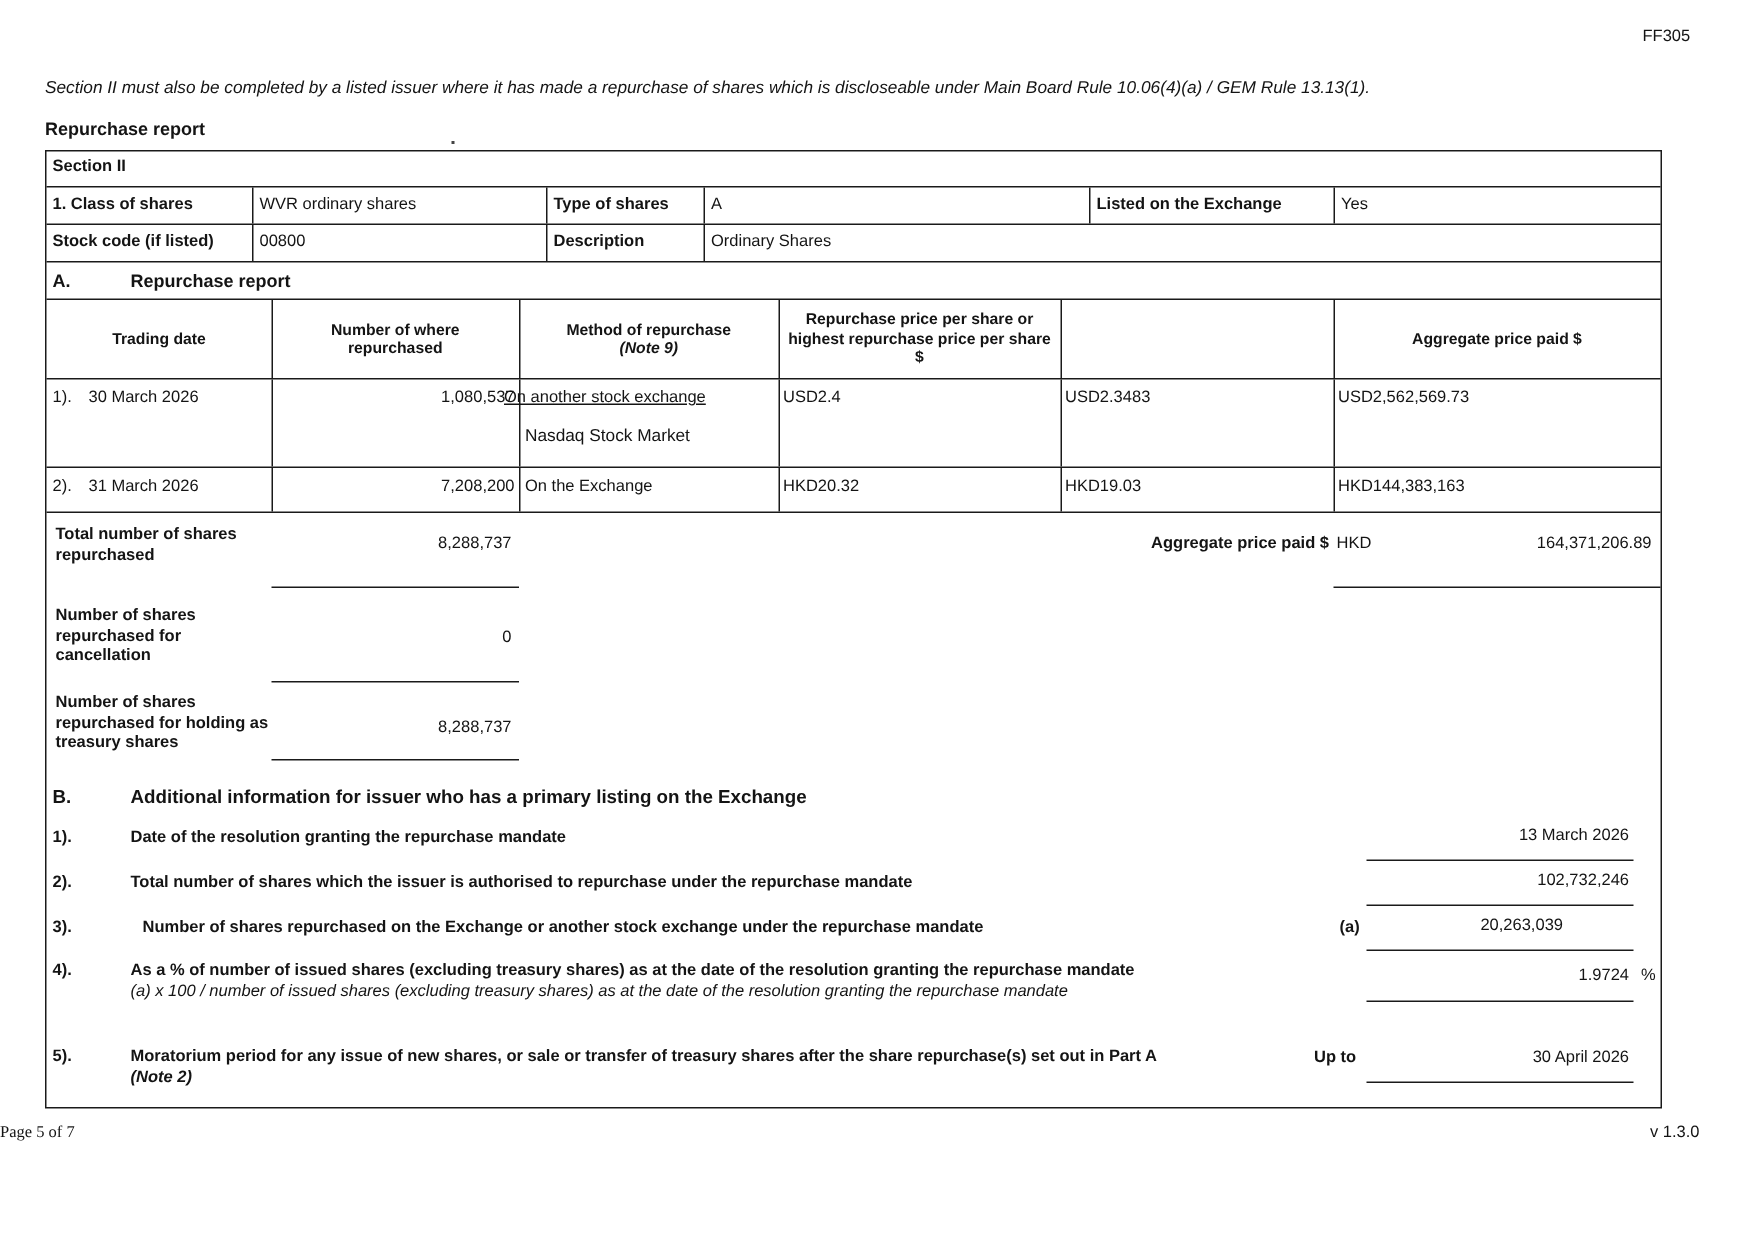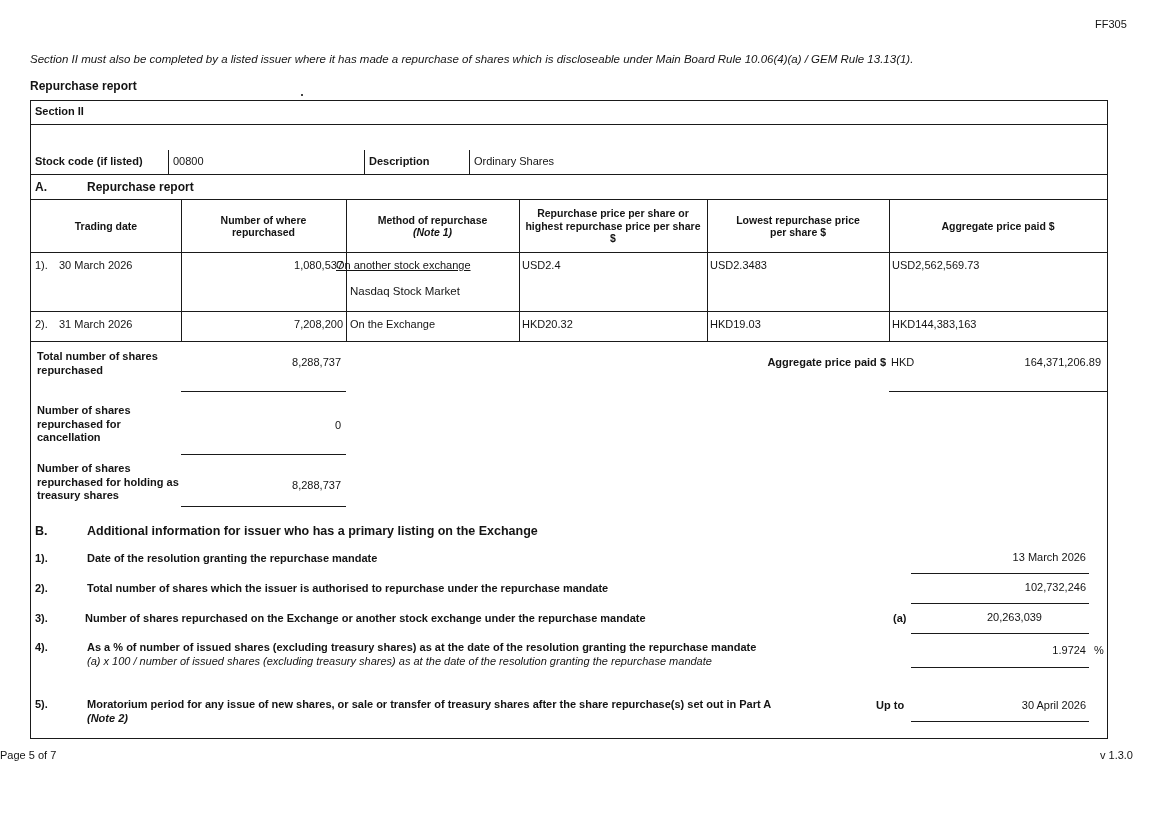--- a/index.html
+++ b/index.html
@@ -29,20 +29,33 @@
   <div class="abs i" style="left:30px;top:53px;width:1090px;font-size:11.5px;">Section II must also be completed by a listed issuer where it has made a repurchase of shares which is discloseable under Main Board Rule 10.06(4)(a) / GEM Rule 13.13(1).</div>
   <div class="abs b" style="left:30px;top:79px;font-size:12px;">Repurchase report</div>
   <div class="abs" style="left:301px;top:94px;width:2px;height:2px;background:#444;"></div>
 
   <div id="maintable">
 
     <div class="row" style="top:0;height:24px;">
       <div class="abs b" style="left:4px;top:4px;">Section II</div>
     </div>
 
+    <div class="row" style="top:24px;height:25px;">
+      <div class="vline" style="left:137px;"></div>
+      <div class="vline" style="left:333px;"></div>
+      <div class="vline" style="left:438px;"></div>
+      <div class="vline" style="left:695px;"></div>
+      <div class="vline" style="left:858px;"></div>
+      <div class="abs b" style="left:4px;top:5px;">1. Class of shares</div>
+      <div class="abs" style="left:142px;top:5px;">WVR ordinary shares</div>
+      <div class="abs b" style="left:338px;top:5px;">Type of shares</div>
+      <div class="abs" style="left:443px;top:5px;">A</div>
+      <div class="abs b" style="left:700px;top:5px;">Listed on the Exchange</div>
+      <div class="abs" style="left:863px;top:5px;">Yes</div>
+    </div>
 
     <div class="row" style="top:49px;height:25px;">
       <div class="vline" style="left:137px;"></div>
       <div class="vline" style="left:333px;"></div>
       <div class="vline" style="left:438px;"></div>
       <div class="abs b" style="left:4px;top:5px;">Stock code (if listed)</div>
       <div class="abs" style="left:142px;top:5px;">00800</div>
       <div class="abs b" style="left:338px;top:5px;">Description</div>
       <div class="abs" style="left:443px;top:5px;">Ordinary Shares</div>
     </div>
@@ -55,24 +68,23 @@
     <div class="row" style="top:99px;height:53px;">
       <div class="vline" style="left:150px;"></div>
       <div class="vline" style="left:315px;"></div>
       <div class="vline" style="left:488px;"></div>
       <div class="vline" style="left:676px;"></div>
       <div class="vline" style="left:858px;"></div>
       <div class="hcell" style="left:0;width:150px;">Trading date</div>
       <div class="hcell" style="left:150px;width:165px;padding:0 18px;box-sizing:border-box;">Number of where repurchased</div>
       <div class="hcell" style="left:315px;width:173px;">
         <div>Method of repurchase</div>
-        <div class="i">(Note 1)</div>
+        <div class="i">(Note 9)</div>
       </div>
       <div class="hcell" style="left:488px;width:188px;padding:0 6px;box-sizing:border-box;">Repurchase price per share or highest repurchase price per share $</div>
-      <div class="hcell" style="left:676px;width:182px;padding:0 28px;box-sizing:border-box;">Lowest repurchase price per share $</div>
       <div class="hcell" style="left:858px;width:218px;">Aggregate price paid $</div>
     </div>
 
     <div class="row" style="top:152px;height:59px;">
       <div class="vline" style="left:150px;"></div>
       <div class="vline" style="left:315px;"></div>
       <div class="vline" style="left:488px;"></div>
       <div class="vline" style="left:676px;"></div>
       <div class="vline" style="left:858px;"></div>
       <div class="abs" style="left:4px;top:6px;">1).</div>
@@ -142,37 +154,37 @@
     <div class="abs b" style="left:56px;top:451px;width:790px;">Date of the resolution granting the repurchase mandate</div>
     <div class="abs rt" style="left:880px;top:450px;width:175px;">13 March 2026</div>
     <div class="ul" style="left:880px;top:472px;width:178px;"></div>
 
     <div class="abs b" style="left:4px;top:481px;">2).</div>
     <div class="abs b" style="left:56px;top:481px;width:790px;">Total number of shares which the issuer is authorised to repurchase under the repurchase mandate</div>
     <div class="abs rt" style="left:880px;top:480px;width:175px;">102,732,246</div>
     <div class="ul" style="left:880px;top:502px;width:178px;"></div>
 
     <div class="abs b" style="left:4px;top:511px;">3).</div>
-    <div class="abs b" style="left:54px;top:511px;width:790px;">Number of shares repurchased on the Exchange or another stock exchange under the repurchase mandate</div>
+    <div class="abs b" style="left:64px;top:511px;width:790px;">Number of shares repurchased on the Exchange or another stock exchange under the repurchase mandate</div>
     <div class="abs b" style="left:862px;top:511px;">(a)</div>
     <div class="abs rt" style="left:836px;top:510px;width:175px;">20,263,039</div>
     <div class="ul" style="left:880px;top:532px;width:178px;"></div>
 
     <div class="abs b" style="left:4px;top:540px;">4).</div>
     <div class="abs b" style="left:56px;top:540px;width:810px;">As a % of number of issued shares (excluding treasury shares) as at the date of the resolution granting the repurchase mandate</div>
     <div class="abs i" style="left:56px;top:554px;width:810px;">(a) x 100 / number of issued shares (excluding treasury shares) as at the date of the resolution granting the repurchase mandate</div>
     <div class="abs rt" style="left:880px;top:543px;width:175px;">1.9724</div>
     <div class="abs" style="left:1063px;top:543px;">%</div>
     <div class="ul" style="left:880px;top:566px;width:178px;"></div>
 
     <div class="abs b" style="left:4px;top:597px;">5).</div>
     <div class="abs b" style="left:56px;top:597px;width:790px;">Moratorium period for any issue of new shares, or sale or transfer of treasury shares after the share repurchase(s) set out in Part A</div>
     <div class="abs b i" style="left:56px;top:611px;">(Note 2)</div>
     <div class="abs b" style="left:845px;top:598px;">Up to</div>
     <div class="abs rt" style="left:880px;top:598px;width:175px;">30 April 2026</div>
     <div class="ul" style="left:880px;top:620px;width:178px;"></div>
 
   </div>
 
-  <div class="abs ct" style="left:0;top:749px;width:1167px;">Page 5 of 7</div>
+  <div class="abs ct" style="left:0;top:749px;width:1167px;font-family:Liberation Serif, serif;">Page 5 of 7</div>
   <div class="abs rt" style="left:1000px;top:749px;width:133px;">v 1.3.0</div>
 
 </div>
 
 </body></html>

